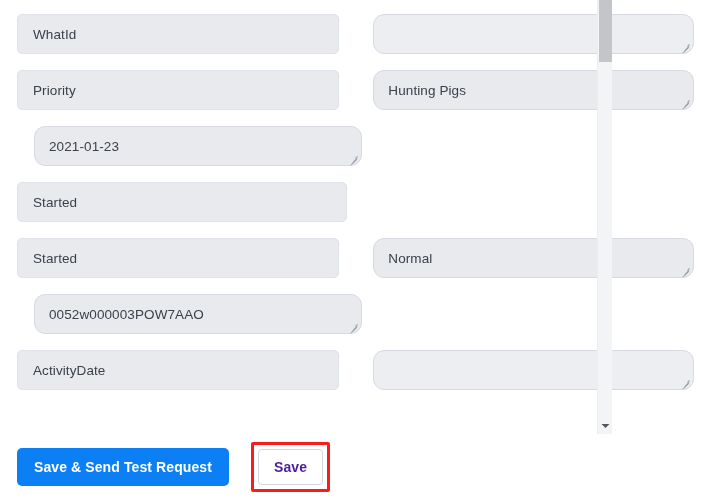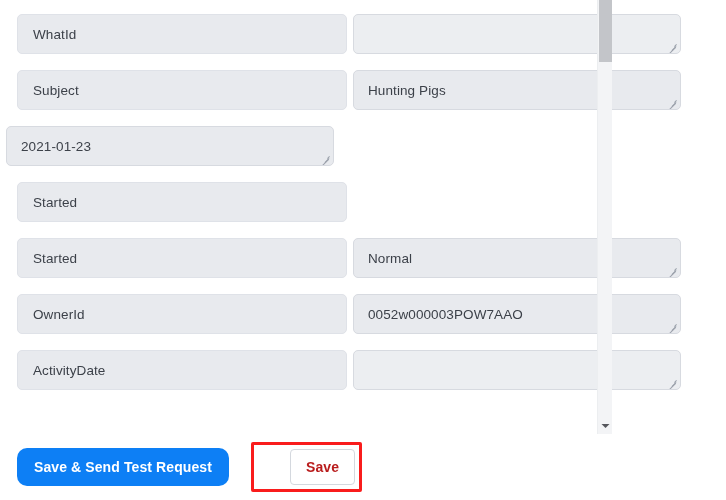--- a/index.html
+++ b/index.html
@@ -57,24 +57,24 @@
     color: #3c4149;
     letter-spacing: 0.1px;
     white-space: nowrap;
     overflow: hidden;
   }
 
   .field-value-box {
     position: relative;
     width: 328px;
     height: 40px;
-    margin-left: 6px;
+    margin-left: 34px;
     background: #e8eaee;
     border: 1px solid #d7dae0;
-    border-radius: 5px;
+    border-radius: 11px;
     display: flex;
     align-items: center;
     padding: 0 14px 0 14px;
     font-size: 13.5px;
     color: #3c4149;
     letter-spacing: 0.1px;
     white-space: nowrap;
     overflow: hidden;
     resize: none;
   }
@@ -144,52 +144,51 @@
     display: flex;
     align-items: center;
     padding-left: 17px;
   }
 
   .btn-primary {
     height: 38px;
     background: #0d7ff5;
     color: #ffffff;
     border: none;
-    border-radius: 10px;
+    border-radius: 5px;
     font-family: "Liberation Sans", sans-serif;
     font-size: 14px;
     font-weight: bold;
     letter-spacing: 0.1px;
     padding: 0 17px;
     cursor: pointer;
     white-space: nowrap;
   }
 
   .save-wrap {
     position: relative;
     margin-left: 29px;
     display: inline-flex;
     align-items: center;
     justify-content: center;
   }
 
   .btn-secondary {
     height: 36px;
     background: #ffffff;
-    color: #b91c1c;
+    color: #4c1d95;
     border: 1px solid #d4d8de;
     border-radius: 4px;
     font-family: "Liberation Sans", sans-serif;
     font-size: 14px;
     font-weight: bold;
     letter-spacing: 0.1px;
     padding: 0 15px;
     cursor: pointer;
     white-space: nowrap;
-    margin-left: 32px;
   }
 
   
   .annotation-box {
     position: absolute;
     left: -7px;
     top: -7px;
     right: -7px;
     bottom: -7px;
     border: 3px solid #f91c1c;
@@ -209,21 +208,21 @@
           <div class="field-label-box">WhatId</div>
           <div class="field-value-box empty">
             <span class="resize-grip">
               <i></i>
               <i></i>
               <i></i>
             </span>
           </div>
         </div>
         <div class="field-row">
-          <div class="field-label-box">Subject</div>
+          <div class="field-label-box">Priority</div>
           <div class="field-value-box">Hunting Pigs<span class="resize-grip">
               <i></i>
               <i></i>
               <i></i>
             </span></div>
         </div>
         <div class="field-row">
           <div class="field-value-box">2021-01-23<span class="resize-grip">
               <i></i>
               <i></i>
@@ -235,21 +234,20 @@
         </div>
         <div class="field-row">
           <div class="field-label-box">Started</div>
           <div class="field-value-box">Normal<span class="resize-grip">
               <i></i>
               <i></i>
               <i></i>
             </span></div>
         </div>
         <div class="field-row">
-          <div class="field-label-box">OwnerId</div>
           <div class="field-value-box">0052w000003POW7AAO<span class="resize-grip">
               <i></i>
               <i></i>
               <i></i>
             </span></div>
         </div>
         <div class="field-row">
           <div class="field-label-box">ActivityDate</div>
           <div class="field-value-box empty">
             <span class="resize-grip">

